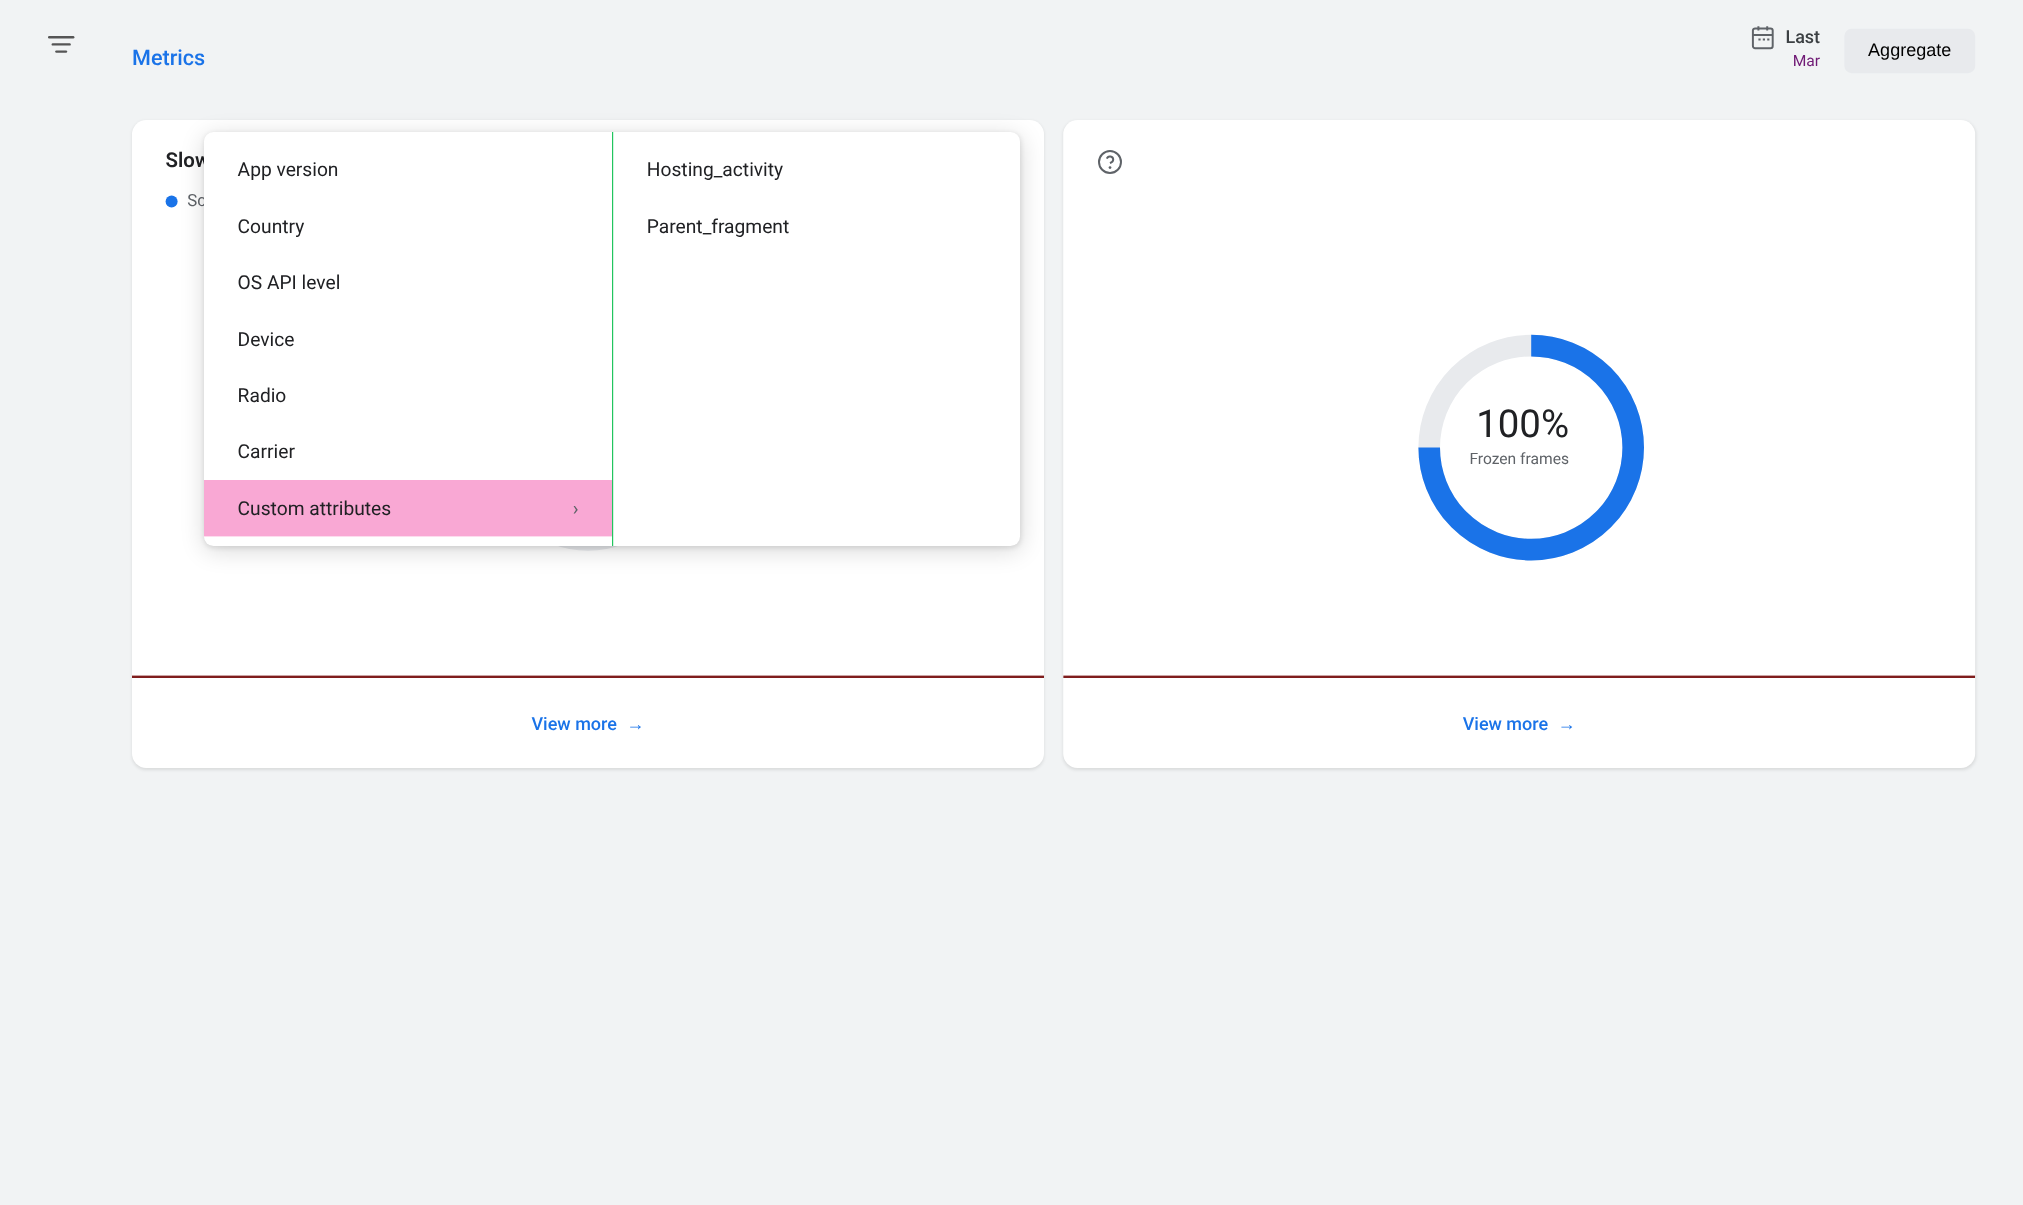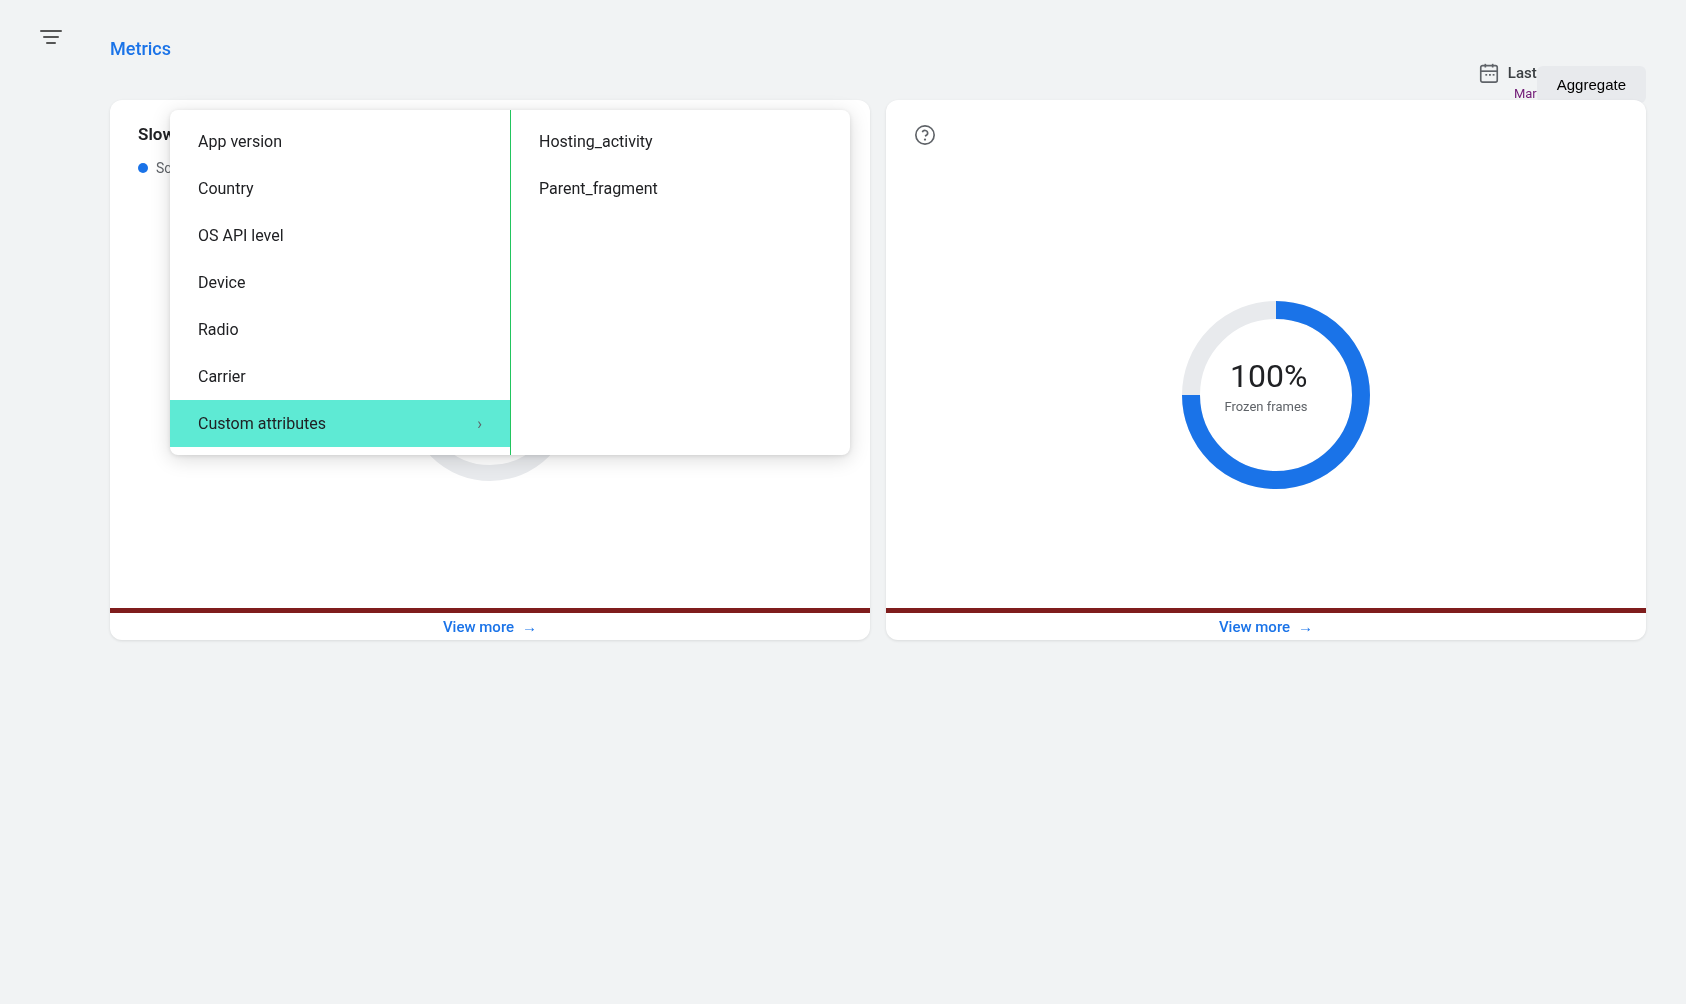--- a/index.html
+++ b/index.html
@@ -38,21 +38,21 @@
       color: #1a73e8;
       font-weight: 500;
     }
 
     .top-right {
       position: absolute;
       right: 40px;
       top: 20px;
       display: flex;
       align-items: flex-start;
-      margin-top: 42px;
+      gap: 20px;
     }
 
     .date-section {
       display: flex;
       flex-direction: column;
       align-items: flex-end;
     }
     .calendar-row {
       display: flex;
       align-items: center;
@@ -173,22 +173,22 @@
       color: #202124;
     }
 
     .donut-label {
       font-size: 13px;
       color: #5f6368;
       margin-top: 4px;
     }
 
     .card-footer {
-      border-top: 5px solid #7f1d1d;
-      padding: 4px 28px;
+      border-top: 2px solid #7f1d1d;
+      padding: 28px 28px;
       text-align: center;
     }
 
     .view-more-link {
       color: #1a73e8;
       font-size: 15px;
       font-weight: 500;
       cursor: pointer;
       text-decoration: none;
       display: inline-flex;
@@ -225,21 +225,21 @@
       font-size: 16px;
       color: #202124;
       cursor: pointer;
       display: flex;
       align-items: center;
       justify-content: space-between;
       white-space: nowrap;
     }
 
     .dropdown-item.active {
-      background: #5eead4;
+      background: #f9a8d4;
     }
 
     .chevron-right {
       color: #5f6368;
       font-size: 16px;
     }
 
     
     .question-icon {
       width: 22px;

